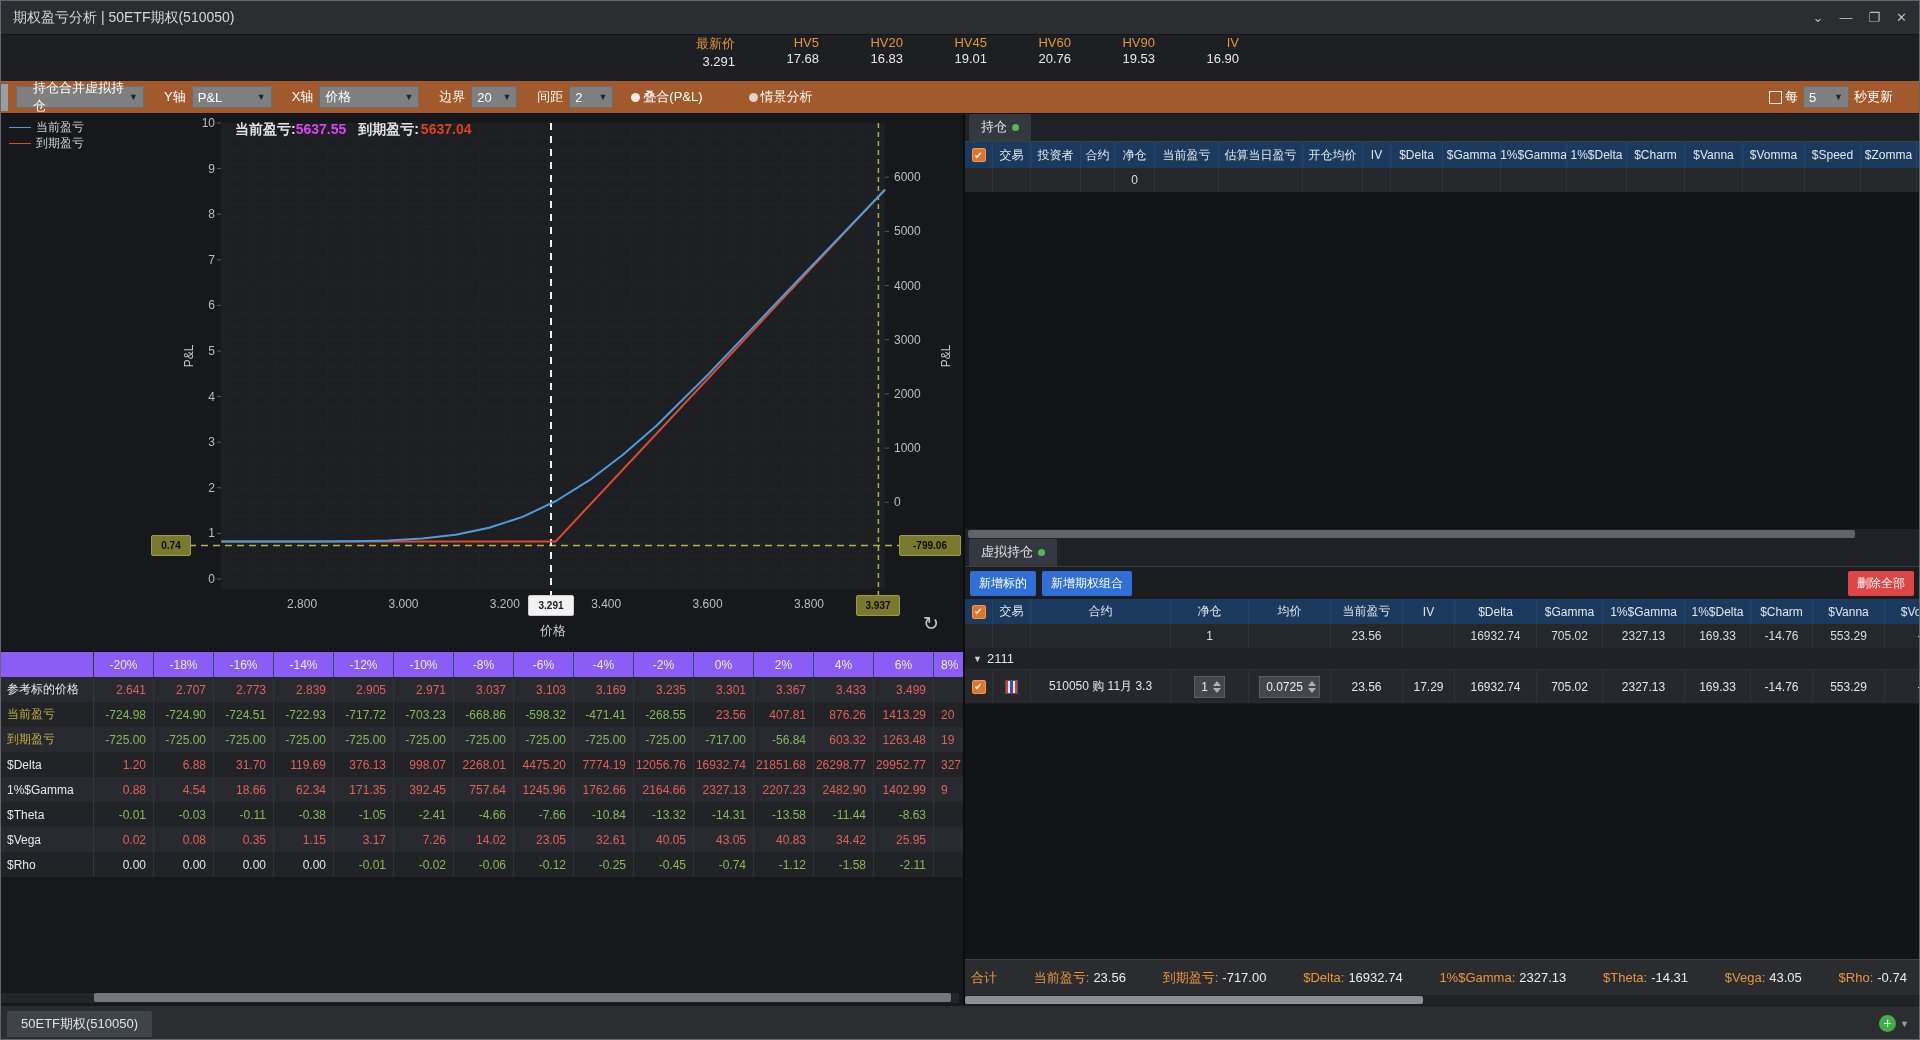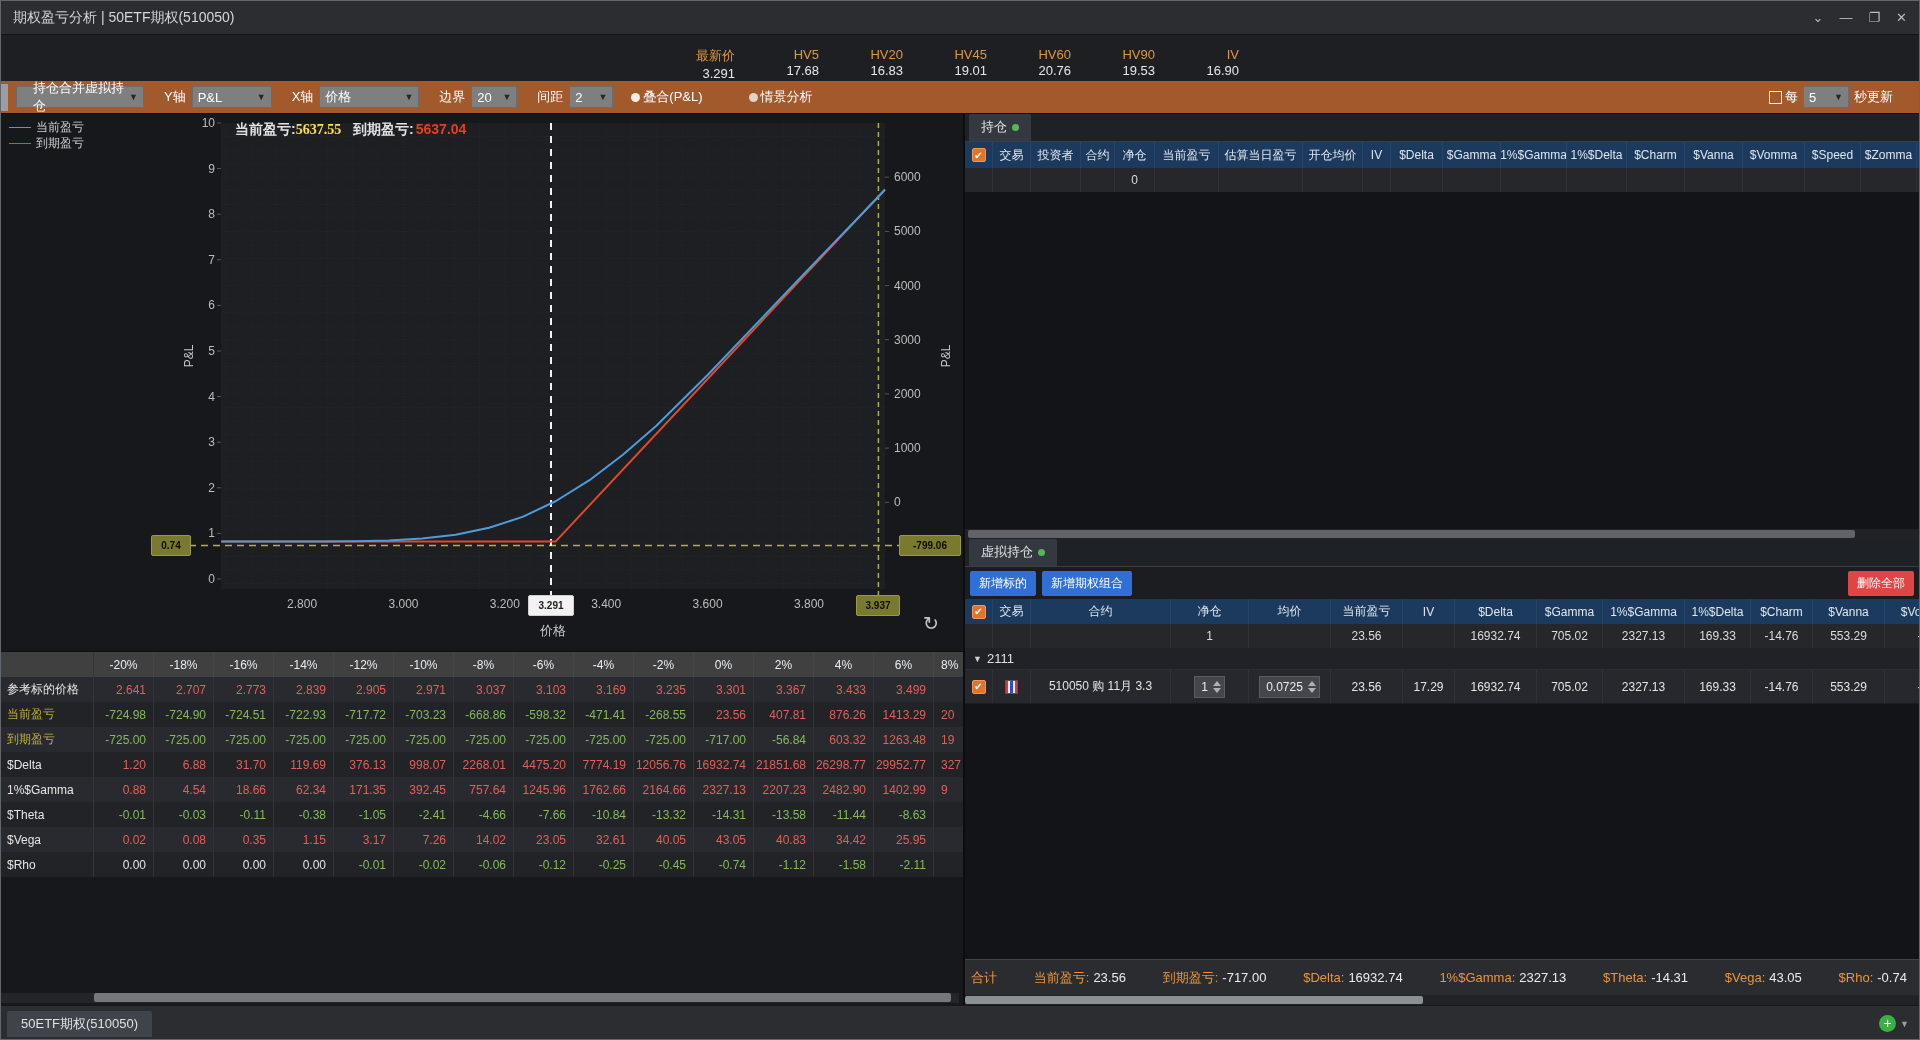--- a/index.html
+++ b/index.html
@@ -7,21 +7,21 @@
   body { font-family:"Liberation Sans","DejaVu Sans",sans-serif; }
   .window { position:relative; width:1920px; height:1040px; background:#1b1c1f; border:1px solid #62676e; overflow:hidden; }
 
   
   .titlebar { height:34px; background:#2b2d30; display:flex; align-items:center; border-bottom:1px solid #141517; }
   .title { color:#d6d6d6; font-size:14px; padding-left:12px; }
   .win-controls { margin-left:auto; display:flex; align-items:center; gap:16px; padding-right:12px; color:#b9bcc0; font-size:13px; }
   .win-controls span { cursor:default; }
 
   
-  .statsbar { height:46px; background:#1d1f22; display:flex; align-items:flex-end; }
+  .statsbar { height:46px; background:#1d1f22; display:flex; align-items:flex-start; }
   .stats-row { display:flex; margin-left:650px; }
   .stat { width:84px; text-align:right; }
   .stat .lbl { color:#e2973a; font-size:13px; display:block; }
   .stat .val { color:#e8e8e8; font-size:13px; display:block; margin-top:1px; }
 
   
   .toolbar { height:33px; background:#a2592b; display:flex; align-items:center; font-size:13px; color:#fff; border-bottom:1px solid #111; }
   .grip { width:7px; height:27px; background:#9a9da1; margin-right:8px; }
   .dd { background:#7f7f7f; border:1px solid #6c6c6c; color:#fff; height:22px; display:inline-flex; align-items:center; padding:0 5px; cursor:pointer; }
   .dd .dd-arrow { margin-left:auto; font-size:9px; color:#26262a; }
@@ -38,36 +38,36 @@
   .right-pane { flex:1; display:flex; flex-direction:column; background:#17181b; overflow:hidden; }
 
   
   .chart-area { position:absolute; top:0; left:0; width:962px; height:537px; }
   #chart-svg { position:absolute; top:0; left:0; }
   .legend { position:absolute; top:5px; left:8px; }
   .legend-item { display:flex; align-items:center; height:16px; }
   .legend-line { width:22px; height:0; border-top:1.5px solid; margin-right:5px; }
   .legend-item span.txt { color:#cfcfcf; font-size:12px; }
   .chart-annot { position:absolute; top:7px; left:234px; font-size:14px; font-weight:bold; color:#e2e2e2; white-space:nowrap; }
-  .chart-annot .cur { color:#fde047;font-family:Liberation Serif, serif; }
+  .chart-annot .cur { color:#d946ef; }
   .chart-annot .exp { color:#e0411f; margin-left:2px;}
   .badge { position:absolute; height:21px; line-height:20px; text-align:center; font-size:10px; font-weight:bold; border-radius:2px; }
   .badge-olive { background:#7a7a2e; color:#0d0d00; border:1px solid #9a9a44; }
   .badge-white { background:#f2f2f2; color:#202020; border:1px solid #cfcfcf; }
   #badge-hl { left:150px; top:421px; width:40px; }
   #badge-hr { left:898px; top:421px; width:62px; }
   #badge-cur { left:527px; top:481px; width:46px; }
   #badge-ref { left:855px; top:481px; width:44px; }
   .x-axis-title { position:absolute; top:508px; left:220px; width:664px; text-align:center; color:#c8c8c8; font-size:13px; }
   .refresh { position:absolute; top:498px; left:922px; color:#c4c4c4; font-size:19px; cursor:pointer; }
 
   
   .scenario { position:absolute; top:537px; left:0; width:962px; height:226px; overflow:hidden; font-size:12px; border-top:1px solid #0e0f10; }
   .sc-row { display:flex; height:25px; }
-  .sc-head { background:#404040; color:#e8edf3; }
+  .sc-head { background:#8b5cf6; color:#e8edf3; }
   .sc-label { flex:0 0 93px; display:flex; align-items:center; padding-left:6px; color:#e6e6e6; border-right:1px solid #33363b; }
   .sc-cell { flex:0 0 60px; display:flex; align-items:center; justify-content:flex-end; padding-right:7px; border-right:1px solid #303338; white-space:nowrap; overflow:hidden; }
   .sc-head .sc-cell { justify-content:center; padding-right:0; border-right:1px solid #2a4c72; }
   .sc-cell.last { justify-content:flex-start; padding-left:7px; }
   .sc-row.even { background:#282a2f; }
   .sc-row.odd { background:#212327; }
 
   
   .left-scroll-track { position:absolute; bottom:2px; left:0; width:958px; height:10px; background:#232528; }
   .left-scroll-thumb { position:absolute; bottom:3px; left:93px; width:857px; height:9px; background:#74787d; border-radius:2px; cursor:pointer; }

